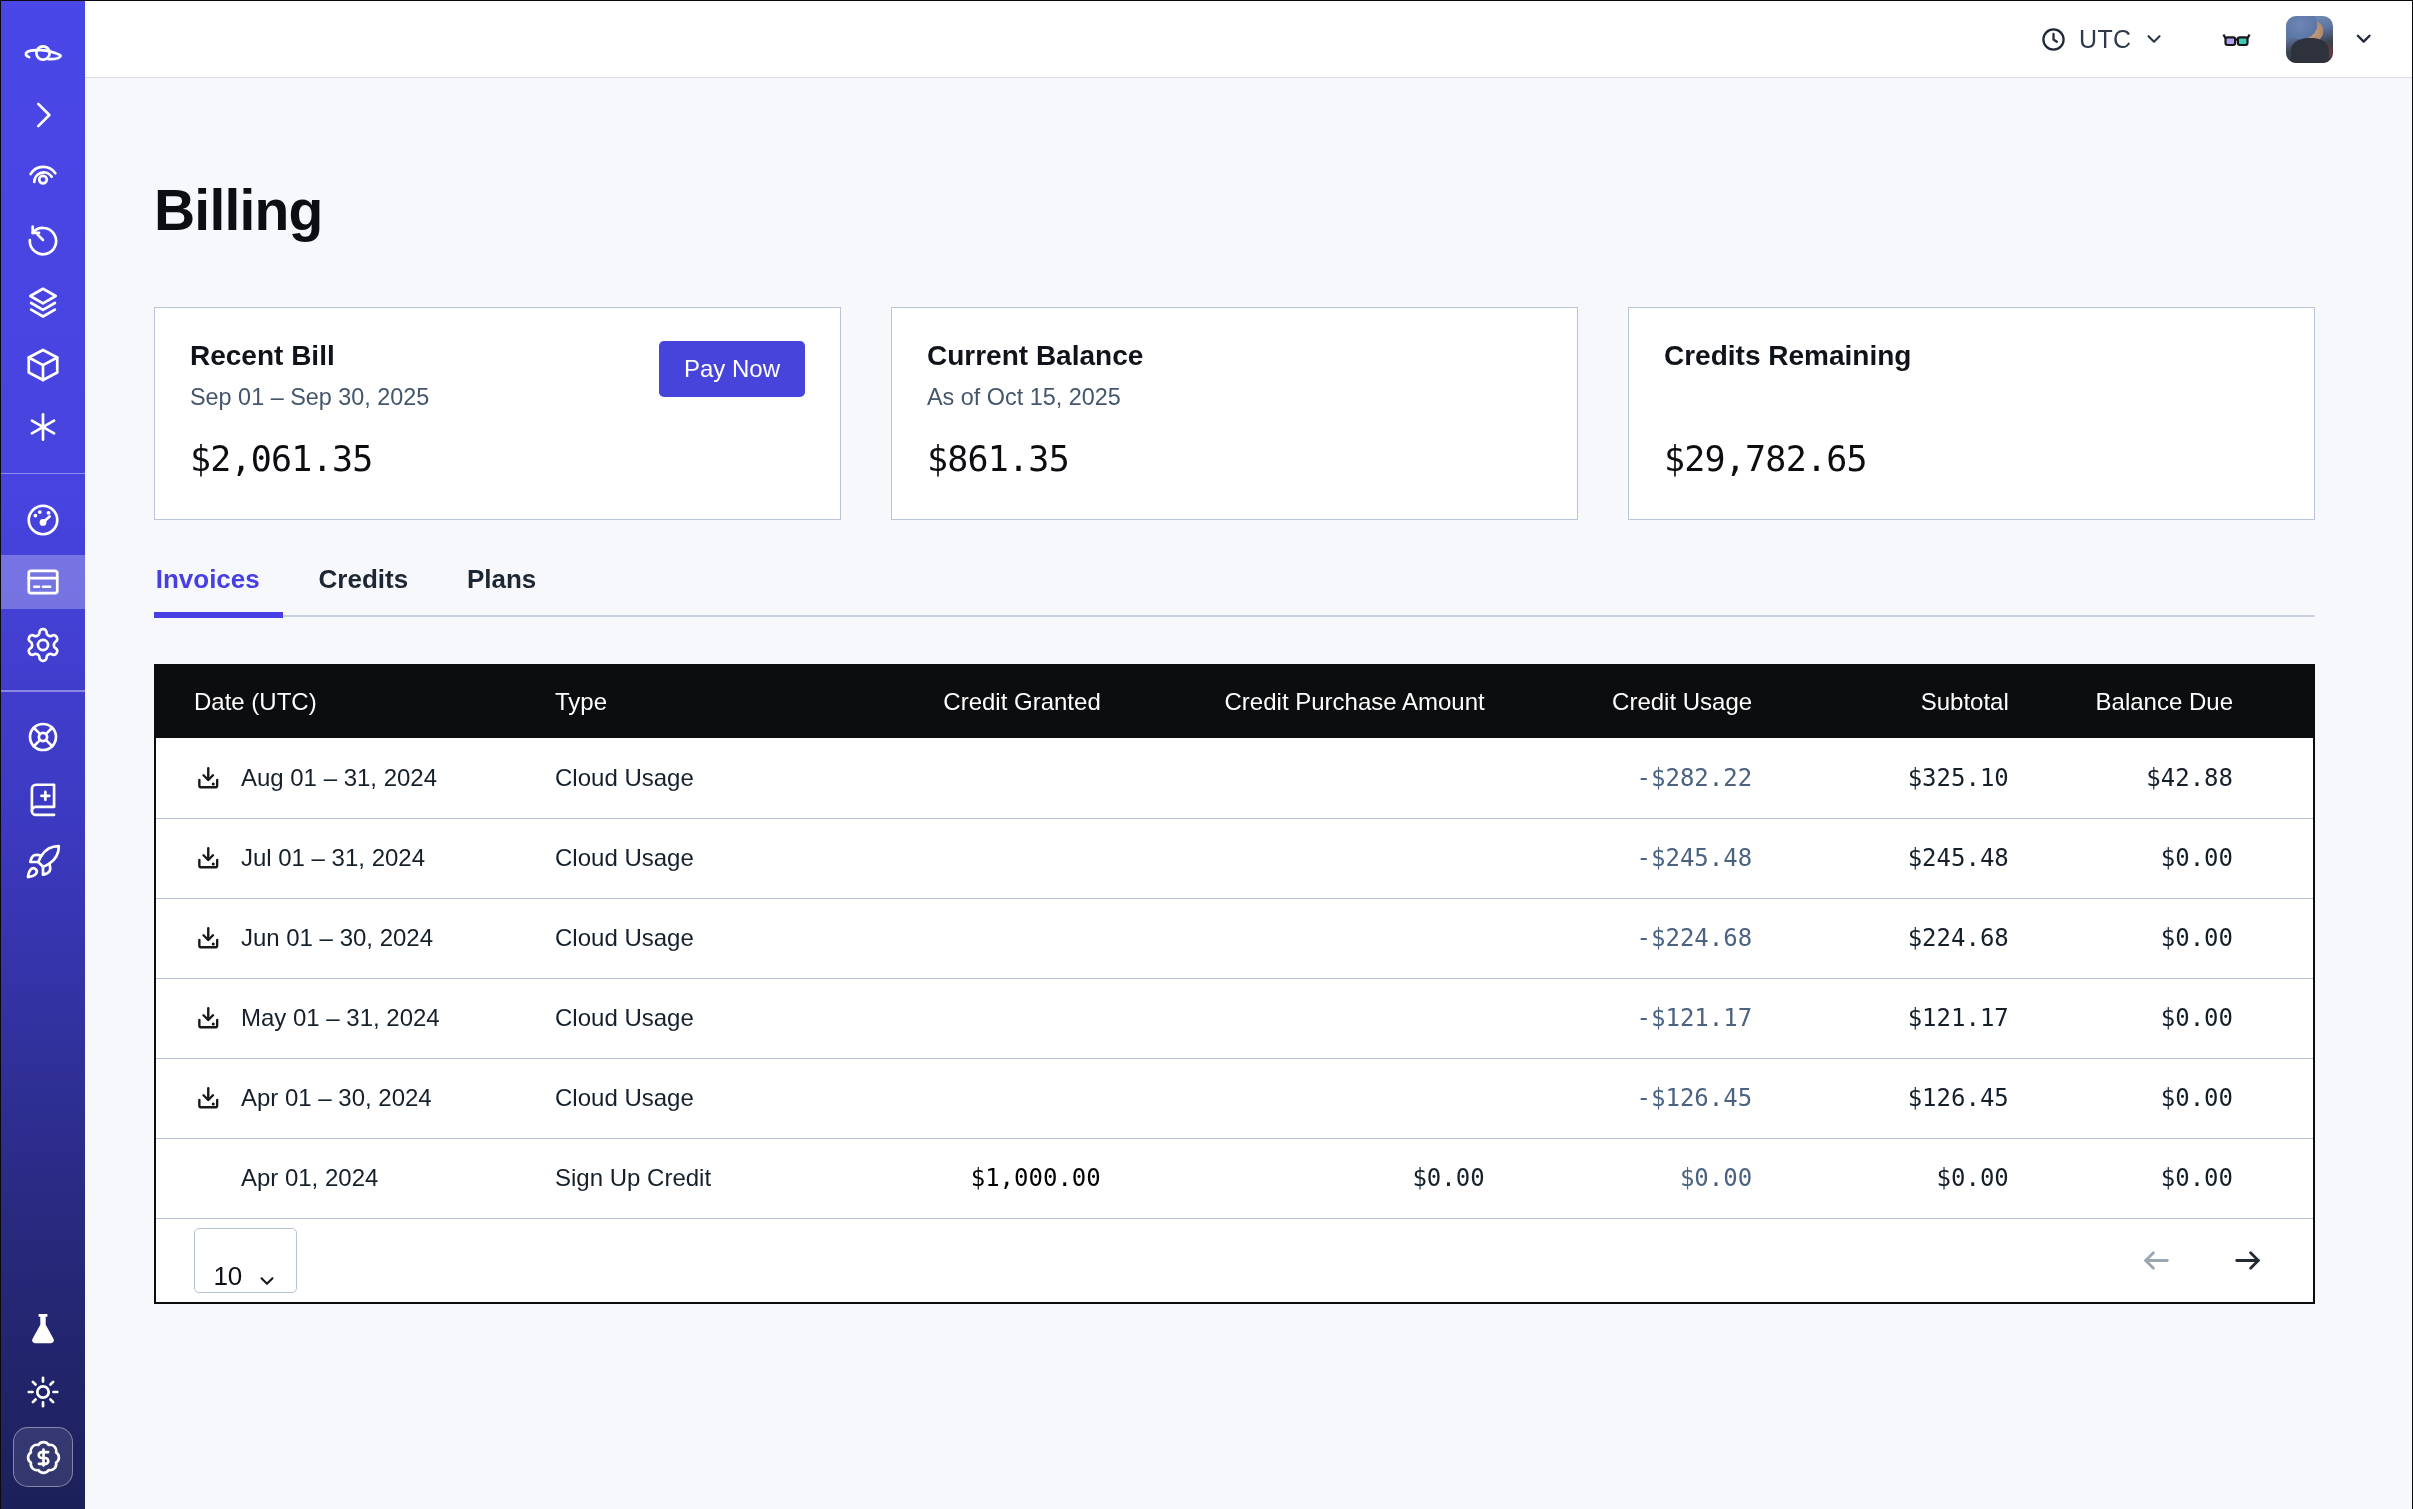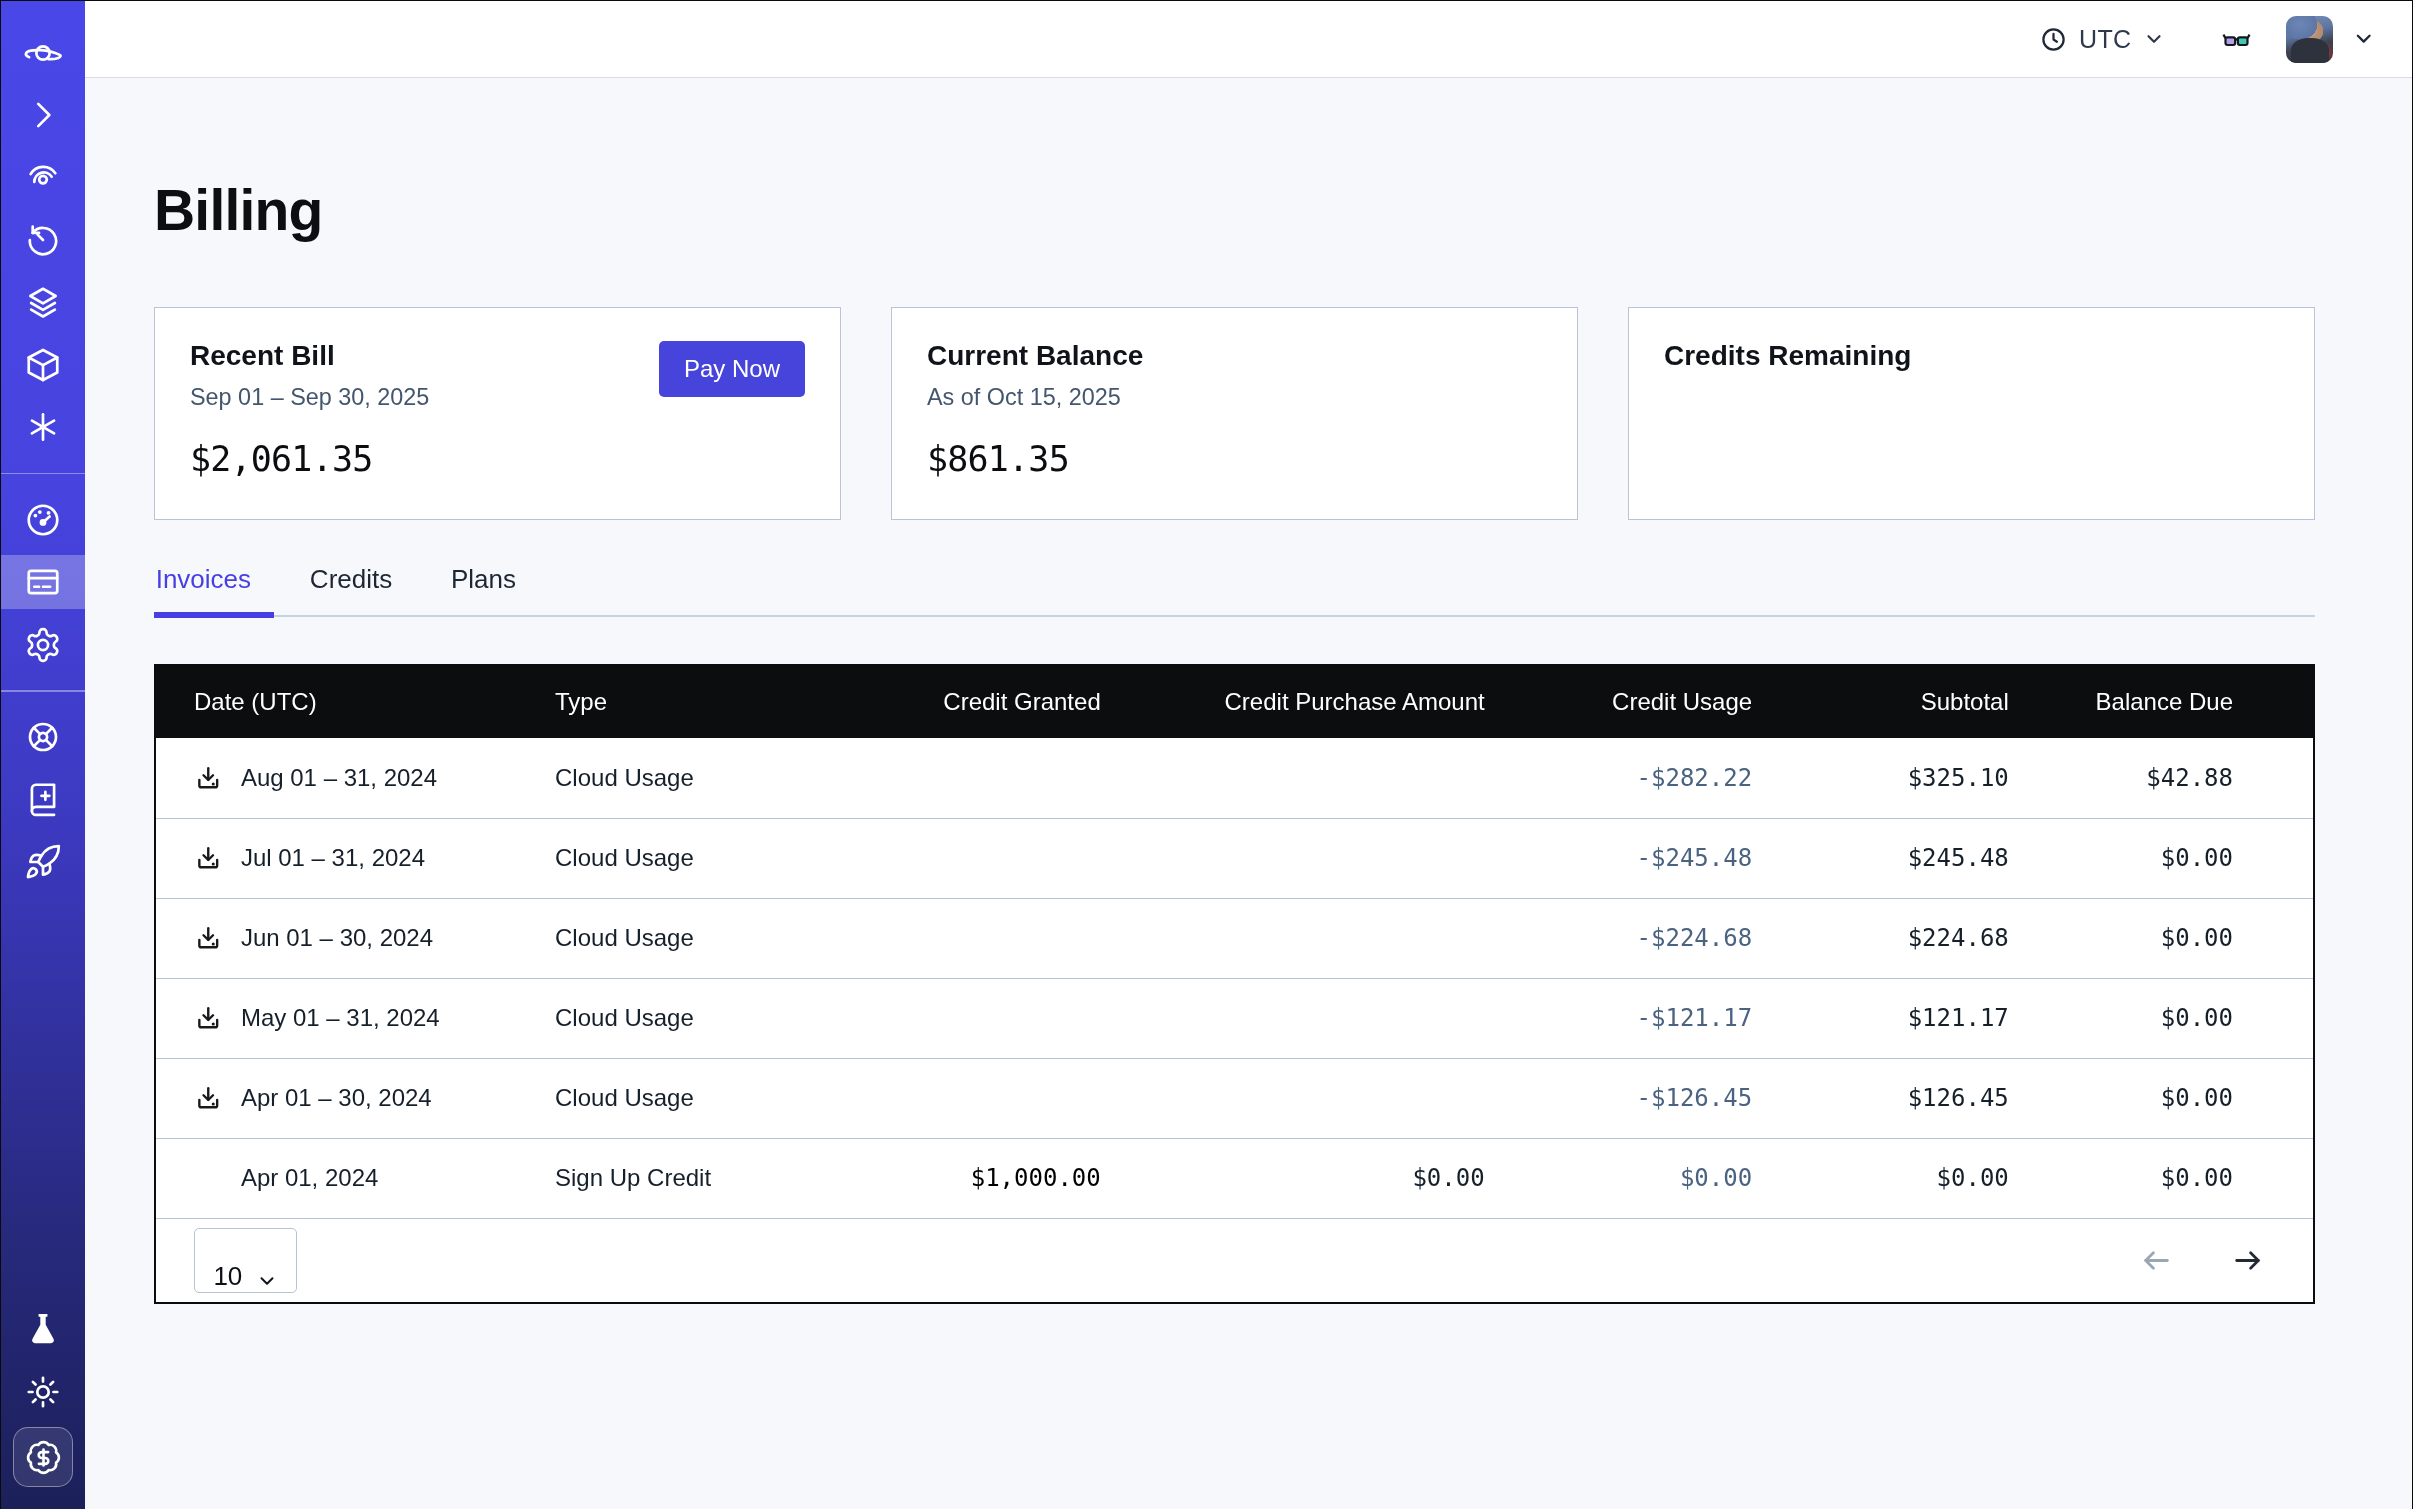--- a/index.html
+++ b/index.html
@@ -82,21 +82,21 @@
   .pay-btn {
     position:absolute; top:33px; right:35px;
     background:#4744dc; color:#fff; border:none; cursor:pointer;
     font-family:"Liberation Sans", sans-serif;
     font-size:24px; padding:14.2px 25px; border-radius:5px;
   }
   
   .tabs { display:flex; margin-top:44px; border-bottom:2.5px solid #c7d1df; }
   .tab {
     font-size:26px; color:#1d2633; padding:0 8.4px 20px 8.4px; margin-right:42px;
-    cursor:pointer; position:relative; font-weight:400;
+    cursor:pointer; position:relative; font-weight:700;
   }
   .tab:first-child { padding-left:1.7px; }
   .tab.active { color:#473fe4; }
   .tab.active::after {
     content:""; position:absolute; left:0; right:-15px; bottom:-2.5px; height:5.9px; background:#473fe4;
   }
   
   .invoice-table-wrap { margin-top:47px; border:2.5px solid #0b0c0e; background:#fff; }
   table.invoices { width:100%; border-collapse:collapse; table-layout:fixed; }
   .invoices thead th {
@@ -299,20 +299,21 @@
         <button class="pay-btn">Pay Now</button>
       </div>
       <div class="card">
         <div class="card-title">Current Balance</div>
         <div class="card-sub">As of Oct 15, 2025</div>
         <div class="card-amount">$861.35</div>
       </div>
       <div class="card">
         <div class="card-title">Credits Remaining</div>
         <div class="card-sub"></div>
+        <div class="card-amount">$29,782.65</div>
       </div>
     </section>
 
     <nav class="tabs" id="tabs">
         <div class="tab active">Invoices</div>
         <div class="tab">Credits</div>
         <div class="tab">Plans</div>
       </nav>
 
     <section class="invoice-table-wrap">

